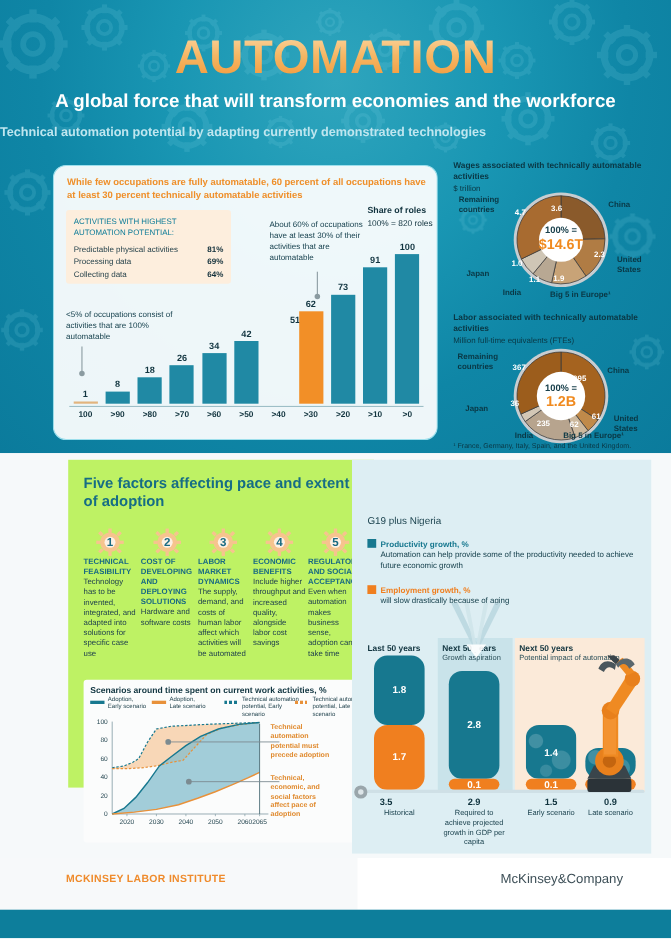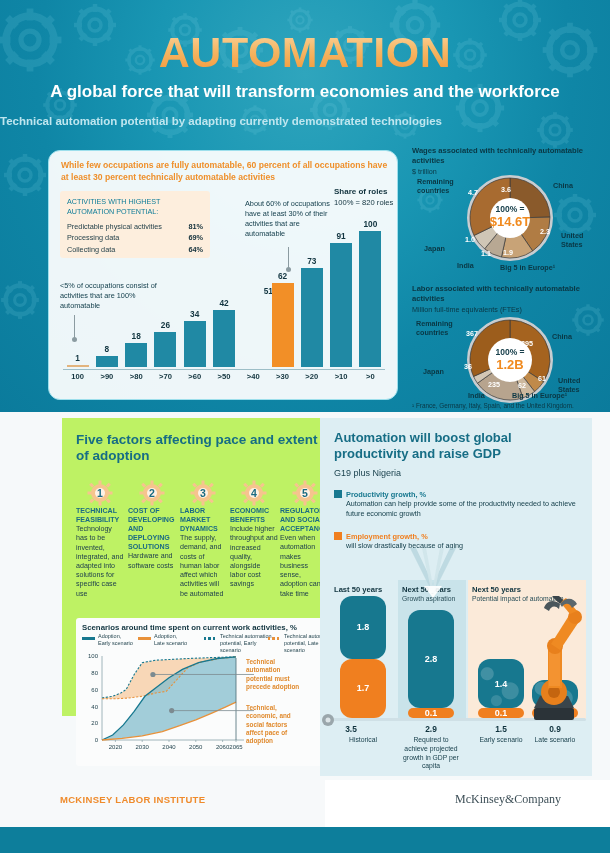--- a/index.html
+++ b/index.html
@@ -167,21 +167,21 @@
 
   
   .footer { position: absolute; left: 0; top: 780px; width: 610px; height: 79px; background: #ffffff; }
   .foot-split { position: absolute; left: 0; top: 0; width: 325px; height: 47px; background: #f7f9fa; }
   .mgi {
     position: absolute; left: 60px; top: 14px; font-size: 9.5px; font-weight: bold;
     color: #ef8b2c; letter-spacing: .3px;
   }
   .mck {
     position: absolute; left: 455px; top: 12px; font-size: 12px; color: #3d4f57;
-    font-family: Liberation Serif, serif;
+    font-family: Liberation Sans, sans-serif;
   }
   .foot-bar { position: absolute; left: 0; top: 47px; width: 610px; height: 26px; background: #0d7e9b; }
   .foot-bottom { position: absolute; left: 0; top: 73px; width: 610px; height: 6px; background: #ffffff; }
 </style>
 </head>
 <body>
 
 <div class="page">
 
   <div class="header">
@@ -555,21 +555,20 @@
           <line x1="76.92" y1="26.480000000000004" x2="178" y2="26.480000000000004" stroke="#7c8b91" stroke-width=".8"></line>
           <circle cx="95.68" cy="62.6" r="2.6" fill="#7c8b91"></circle>
           <line x1="95.68" y1="62.6" x2="178" y2="62.6" stroke="#7c8b91" stroke-width=".8"></line>
         </svg>
       <div class="annot" style="left:170px;top:40px;width:58px">Technical automation potential must precede adoption</div>
       <div class="annot" style="left:170px;top:86px;width:58px">Technical, economic, and social factors affect pace of adoption</div>
     </div>
   </div>
 
   <div class="panel-right">
-    <div class="gdp-title">Automation will boost global productivity and raise GDP</div>
     <div class="gdp-sub">G19 plus Nigeria</div>
 
     <div class="leg-row" style="top:72px">
       <div class="leg-head" style="color:#17788f">
         <span class="leg-box" style="background:#17788f"></span><span>Productivity growth, %</span>
       </div>
       <div class="leg-desc">Automation can help provide some of the productivity needed to achieve future economic growth</div>
     </div>
     <div class="leg-row" style="top:114px">
       <div class="leg-head" style="color:#f07f1f">

